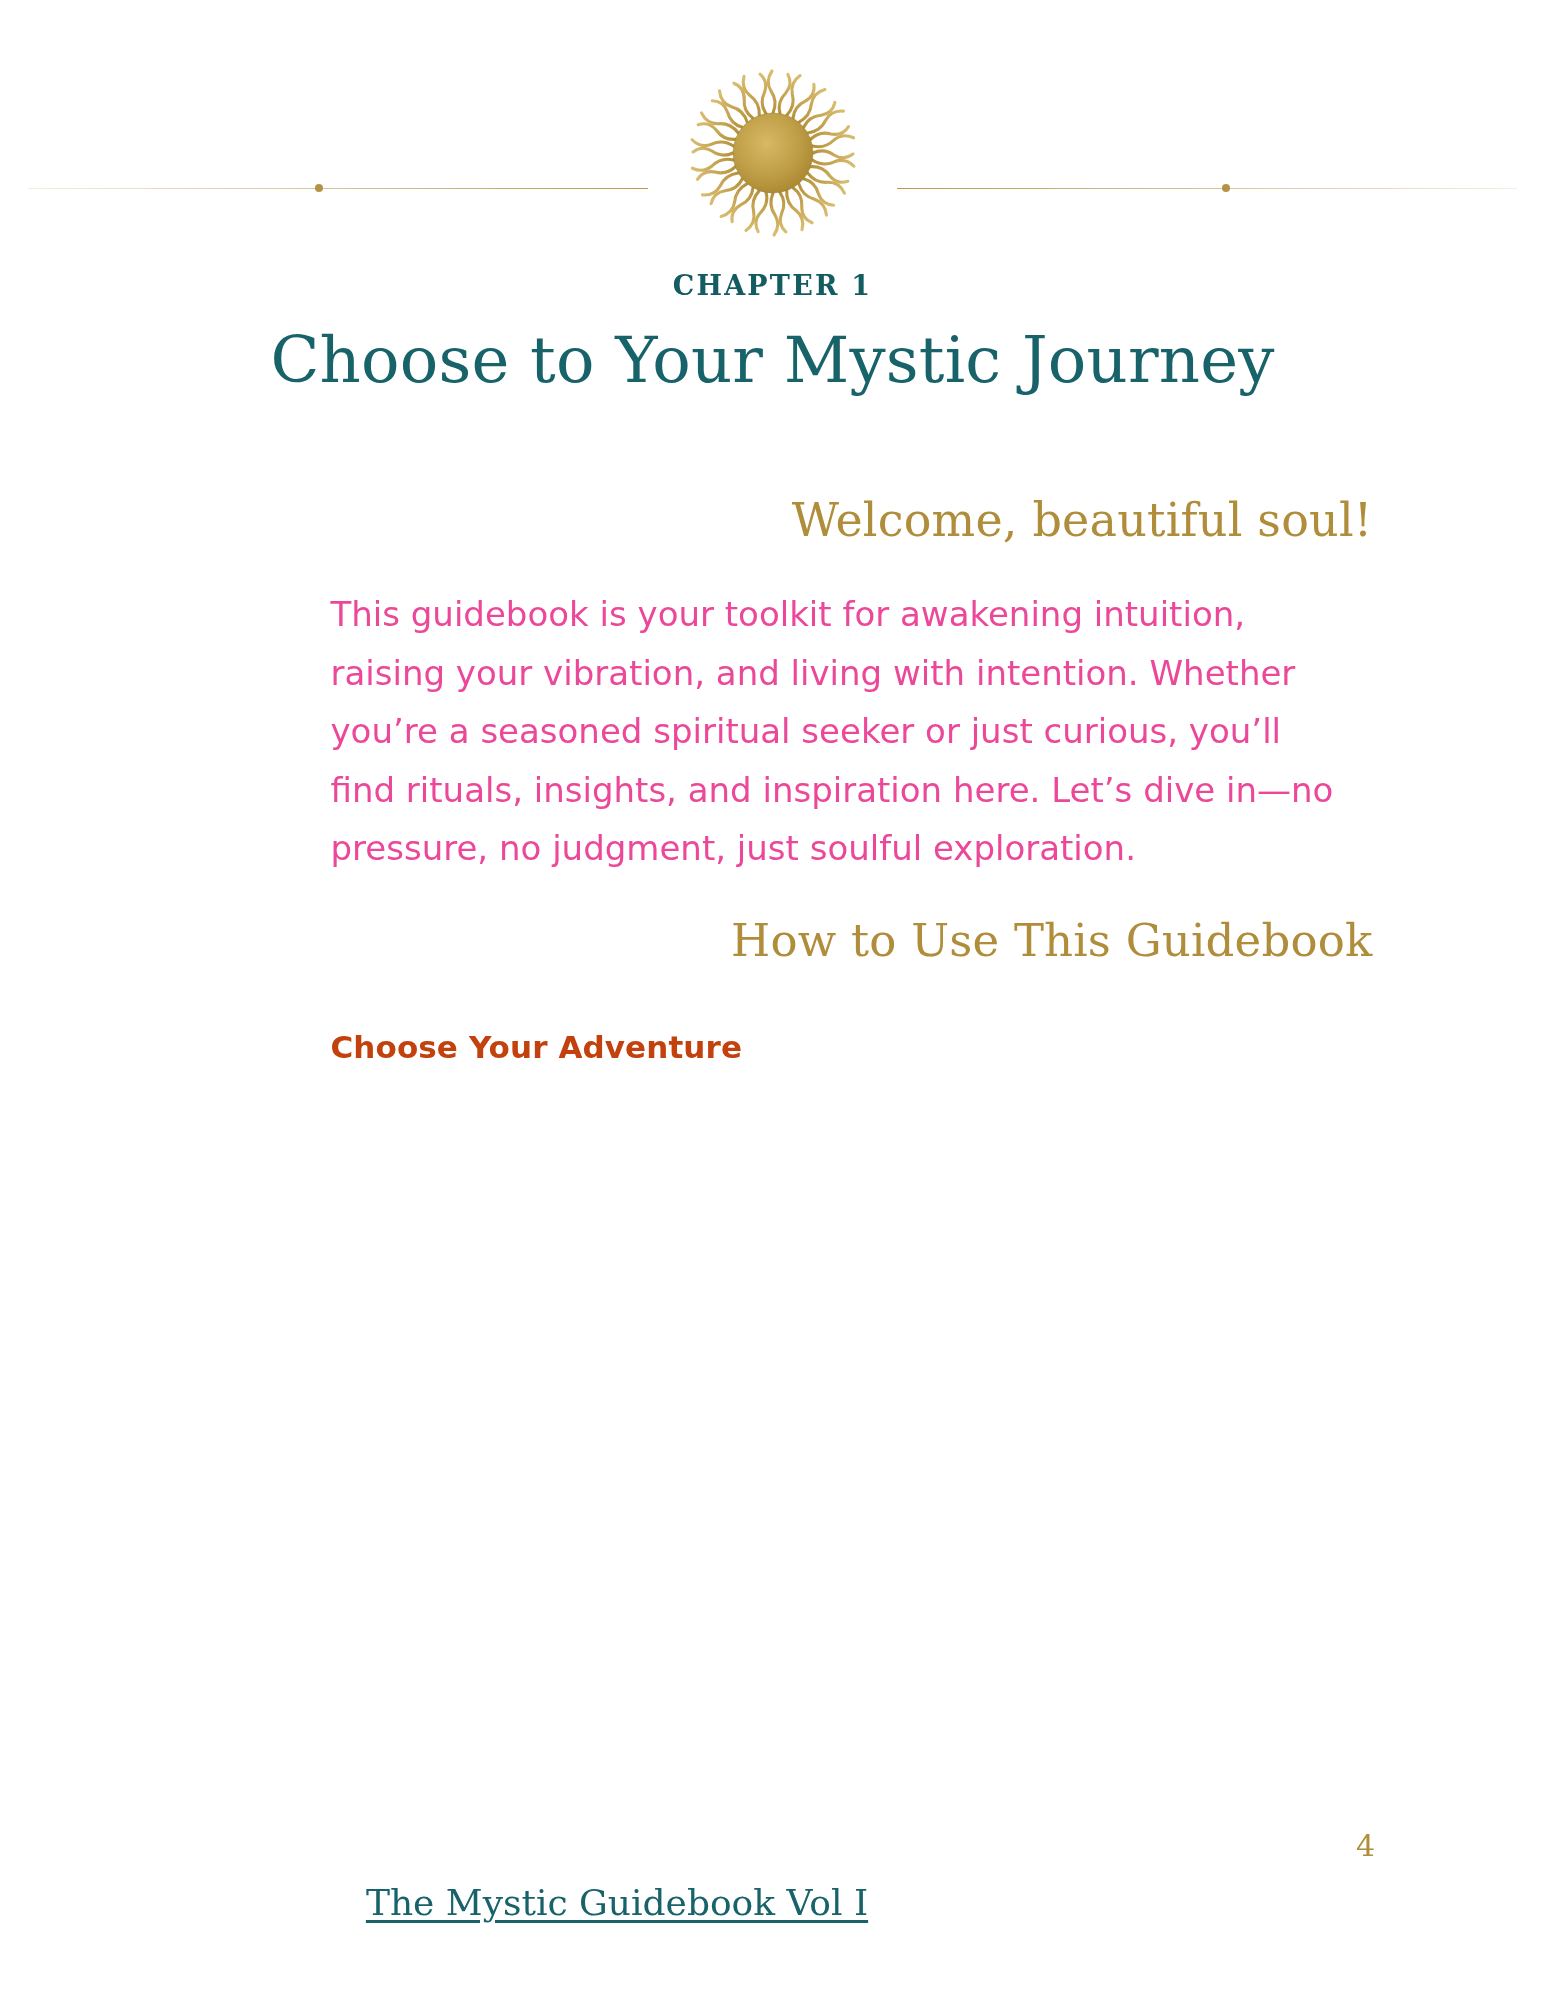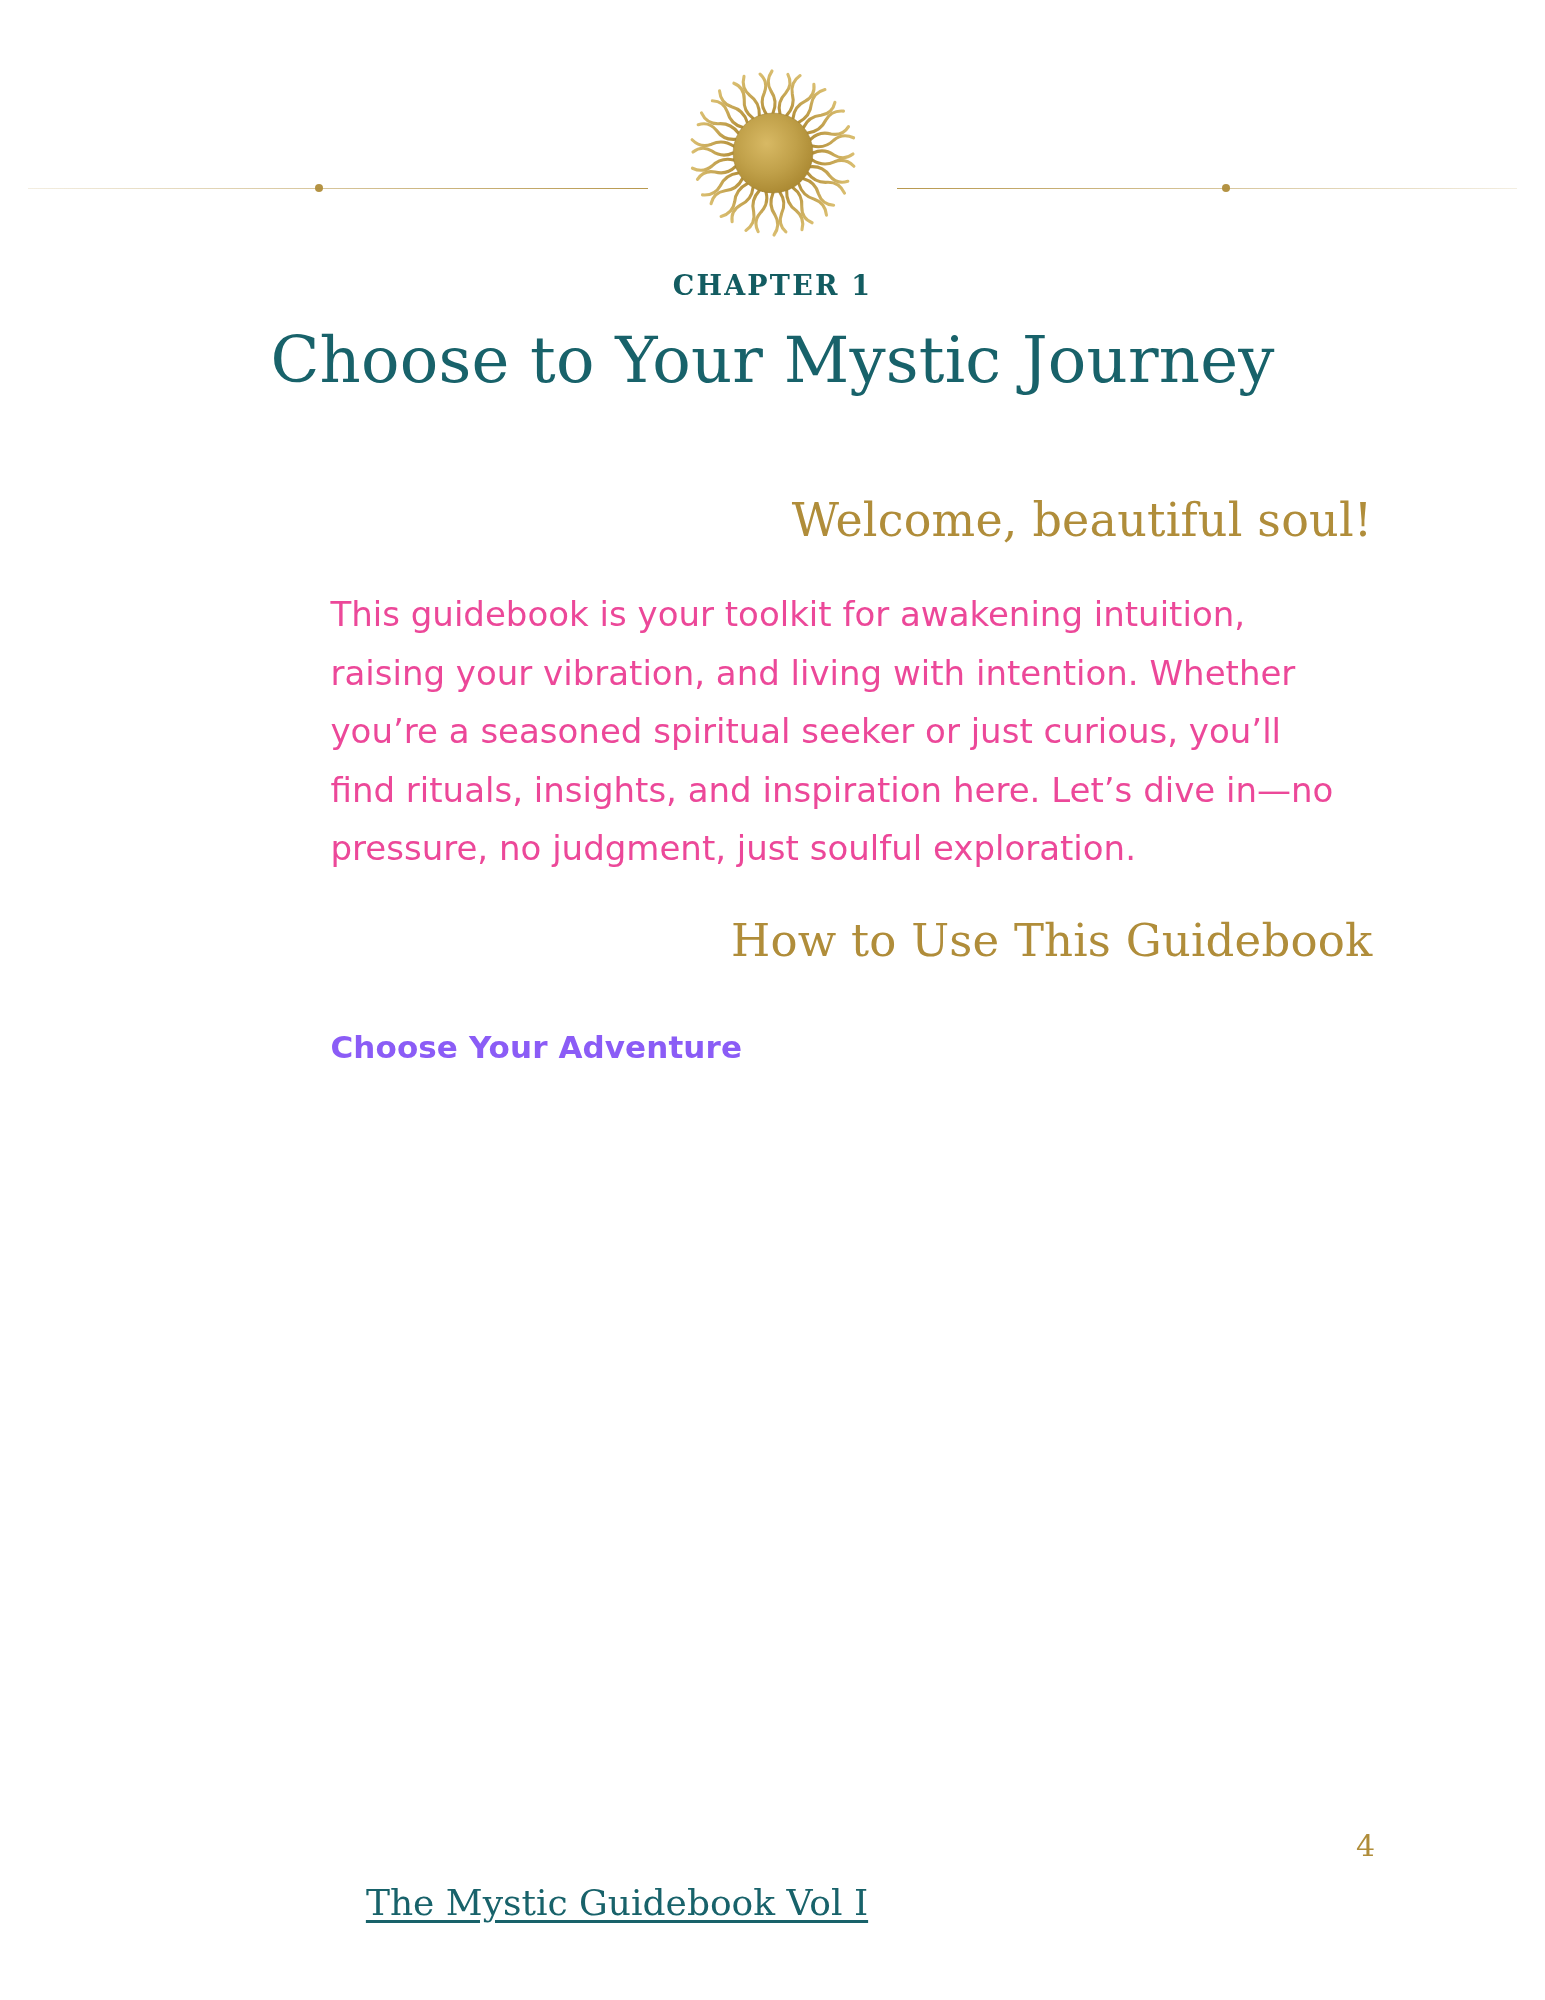--- a/index.html
+++ b/index.html
@@ -115,21 +115,21 @@
     text-align: right;
   }
   .h-gold.second {
     margin-top: 36px;
     font-size: 45px;
   }
 
   .h-teal {
     font-family: "DejaVu Sans", sans-serif;
     font-weight: 700;
-    color: #8b5cf6;
+    color: #c2410c;
     font-size: 31px;
     margin-top: 62px;
     letter-spacing: 0.1px;
   }
 
   p.body {
     font-family: "DejaVu Sans", sans-serif;
     font-weight: 400;
     font-size: 34px;
     line-height: 1.72;

